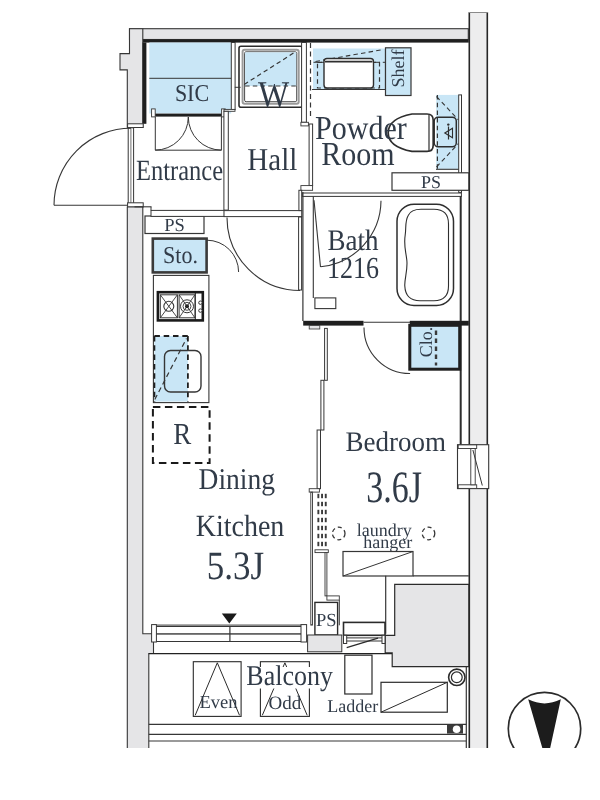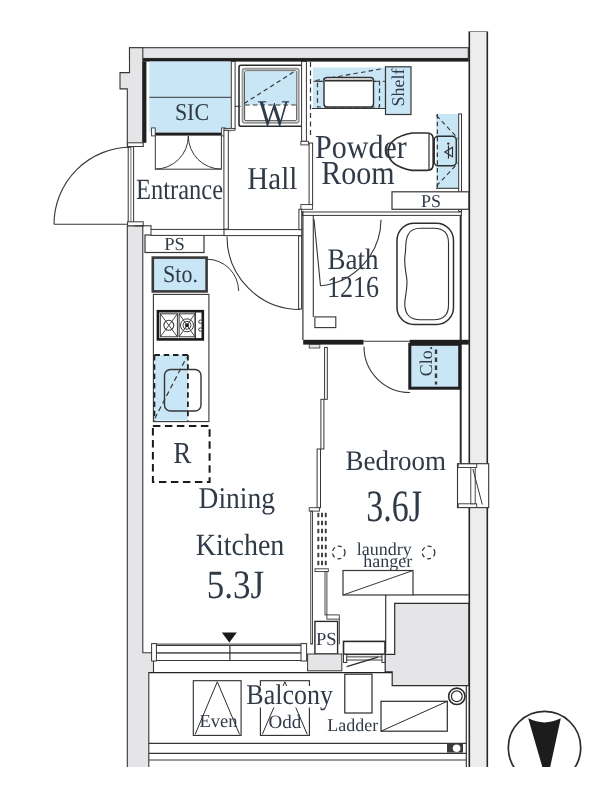--- a/index.html
+++ b/index.html
@@ -1,16 +1,16 @@
 <!DOCTYPE html>
 <html><head>
 <meta charset="utf-8">
 <style>
 html,body{margin:0;padding:0;background:#ffffff;}
-#plan{position:relative;width:600px;height:748px;margin-top:19px;}
+#plan{position:relative;width:600px;height:748px;}
 svg{position:absolute;top:0;left:0;}
 text{font-family:"Liberation Serif", serif;fill:#313b48;-webkit-font-smoothing:antialiased;text-rendering:geometricPrecision;}
 </style>
 </head>
 <body>
 <div id="plan">
 <svg width="600" height="800" viewBox="0 0 600 800">
 <defs></defs>
 
 <rect x="0" y="0" width="600" height="800" fill="#ffffff"></rect>

